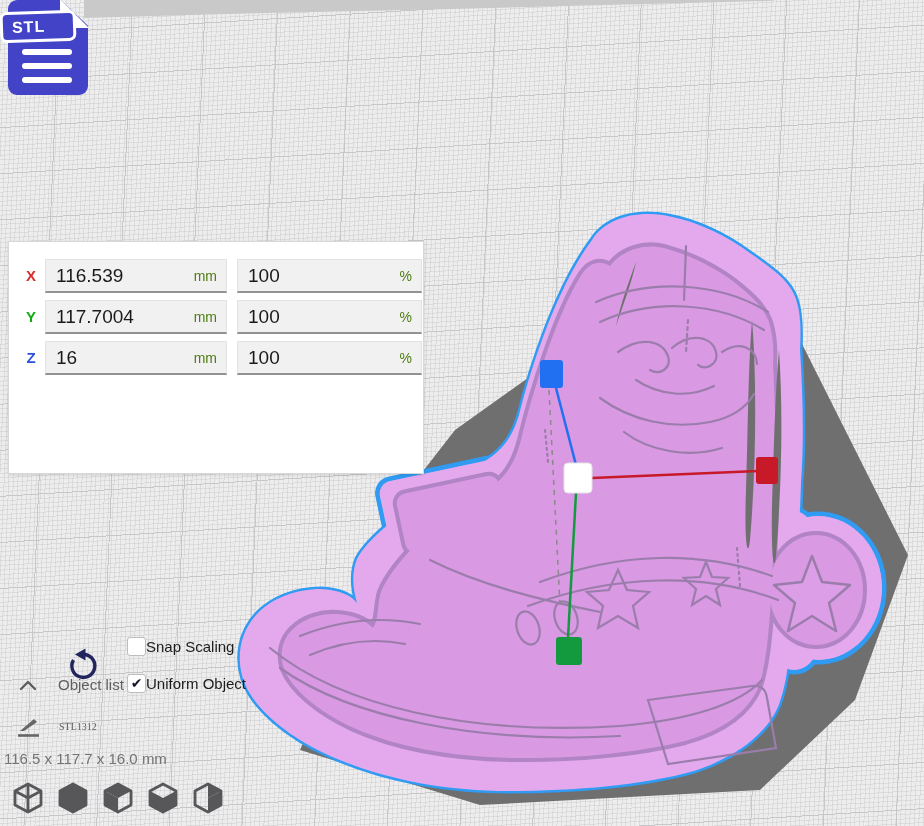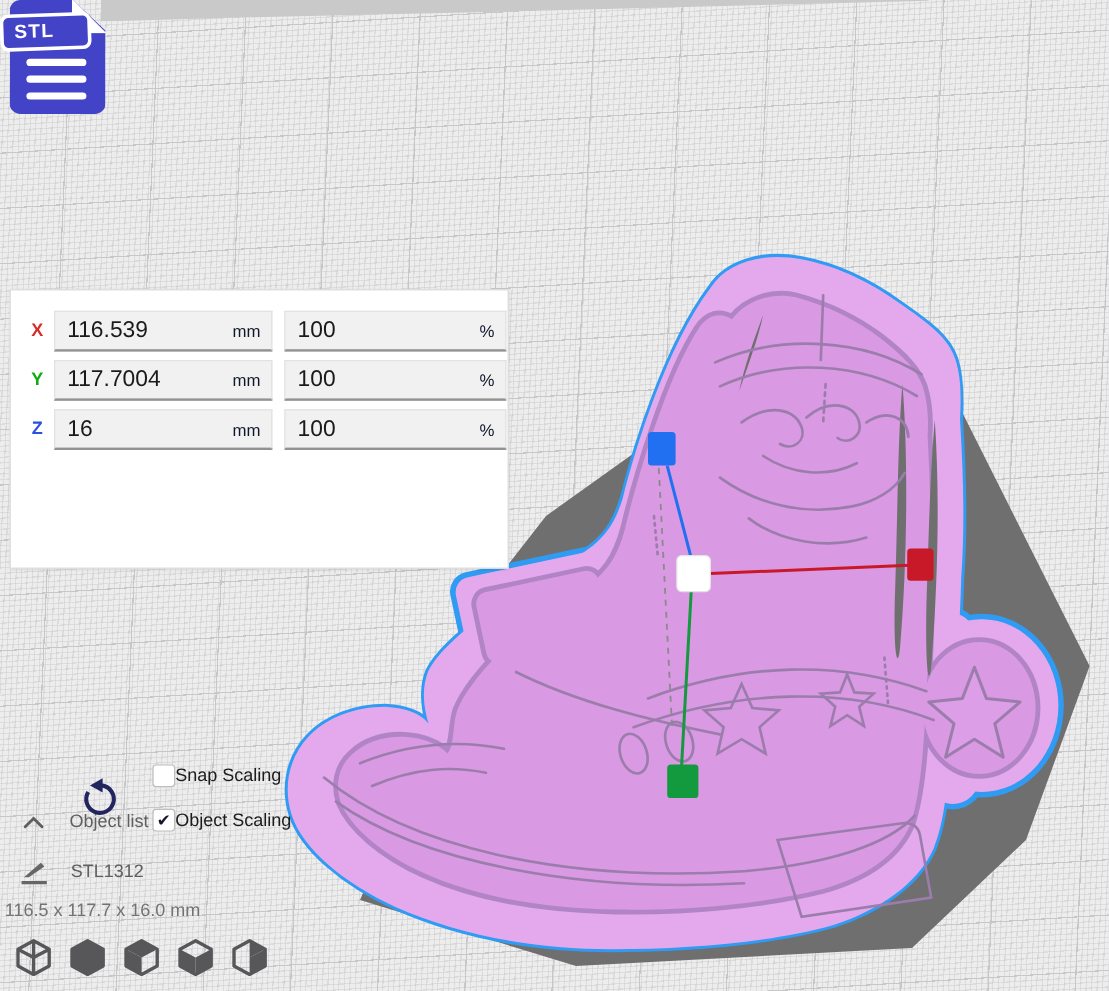--- a/index.html
+++ b/index.html
@@ -65,40 +65,40 @@
     border:1px solid #e2e2e2;border-bottom:2px solid #929292;
   }
   .field.val{left:36px;width:182px;}
   .field.pct{left:228px;width:185px;}
   .field input{
     position:absolute;left:0;top:0;width:100%;height:100%;
     background:transparent;border:none;outline:none;
     font-family:inherit;font-size:19px;color:#1a1a1a;padding:0 34px 0 10px;
   }
   .unit{
-    position:absolute;right:9px;top:8px;font-size:14px;color:#0f172a;
+    position:absolute;right:9px;top:8px;font-size:14px;color:#4d7c0f;
     pointer-events:none;
   }
   .reset-btn{position:absolute;left:55px;top:404px;width:36px;height:40px;cursor:pointer;}
   .check-row{position:absolute;left:118px;height:20px;display:flex;align-items:center;}
   .check-row.c0{top:394px}.check-row.c1{top:431px}
   .checkbox{
     width:19px;height:19px;background:#ffffff;border:1px solid #bdbdbd;border-radius:3px;
     font-size:14px;line-height:17px;text-align:center;color:#14142e;font-weight:bold;
     cursor:pointer;flex:0 0 auto;
   }
   .check-label{margin-left:0;font-size:15px;color:#1c1c1c;white-space:nowrap;}
   
   .objlist{position:absolute;left:0;top:672px;width:260px;color:#5f5f5f;}
   .obj-row{position:absolute;left:0;display:flex;align-items:center;}
   .obj-header{top:4px;}
   .obj-item{top:41px;}
   .obj-dims{position:absolute;left:4px;top:78px;font-size:15px;color:#737373;white-space:nowrap;}
   .obj-header .txt{margin-left:16px;font-size:15px;}
-  .obj-item .txt{margin-left:17px;font-size:15px;}
+  .obj-item .txt{margin-left:17px;font-size:10px;font-family:Liberation Serif, serif;}
   .icon-pad{width:28px;display:flex;justify-content:center;margin-left:14px;}
   .cube-row{position:absolute;left:10px;top:780px;display:flex;gap:9px;}
   .cube-btn{width:36px;height:38px;cursor:pointer;}
 </style>
 </head>
 <body>
 
 <div class="stage">
 
   <div class="grid-layer"></div>
@@ -273,21 +273,21 @@
       <div class="checkbox">
         <span></span>
       </div>
       <span class="check-label">Snap Scaling</span>
     </div>
 
     <div class="check-row c1">
       <div class="checkbox">
         <span>✔</span>
       </div>
-      <span class="check-label">Object Scaling</span>
+      <span class="check-label">Uniform Object</span>
     </div>
   </div>
 
   <div class="objlist">
     <div class="obj-row obj-header">
       <span class="icon-pad">
         <svg width="22" height="16" viewBox="0 0 22 16">
             <polyline points="4,12 11,5 18,12" fill="none" stroke="#5f5f5f" stroke-width="2.4" stroke-linecap="round" stroke-linejoin="round"></polyline>
           </svg>
       </span>

